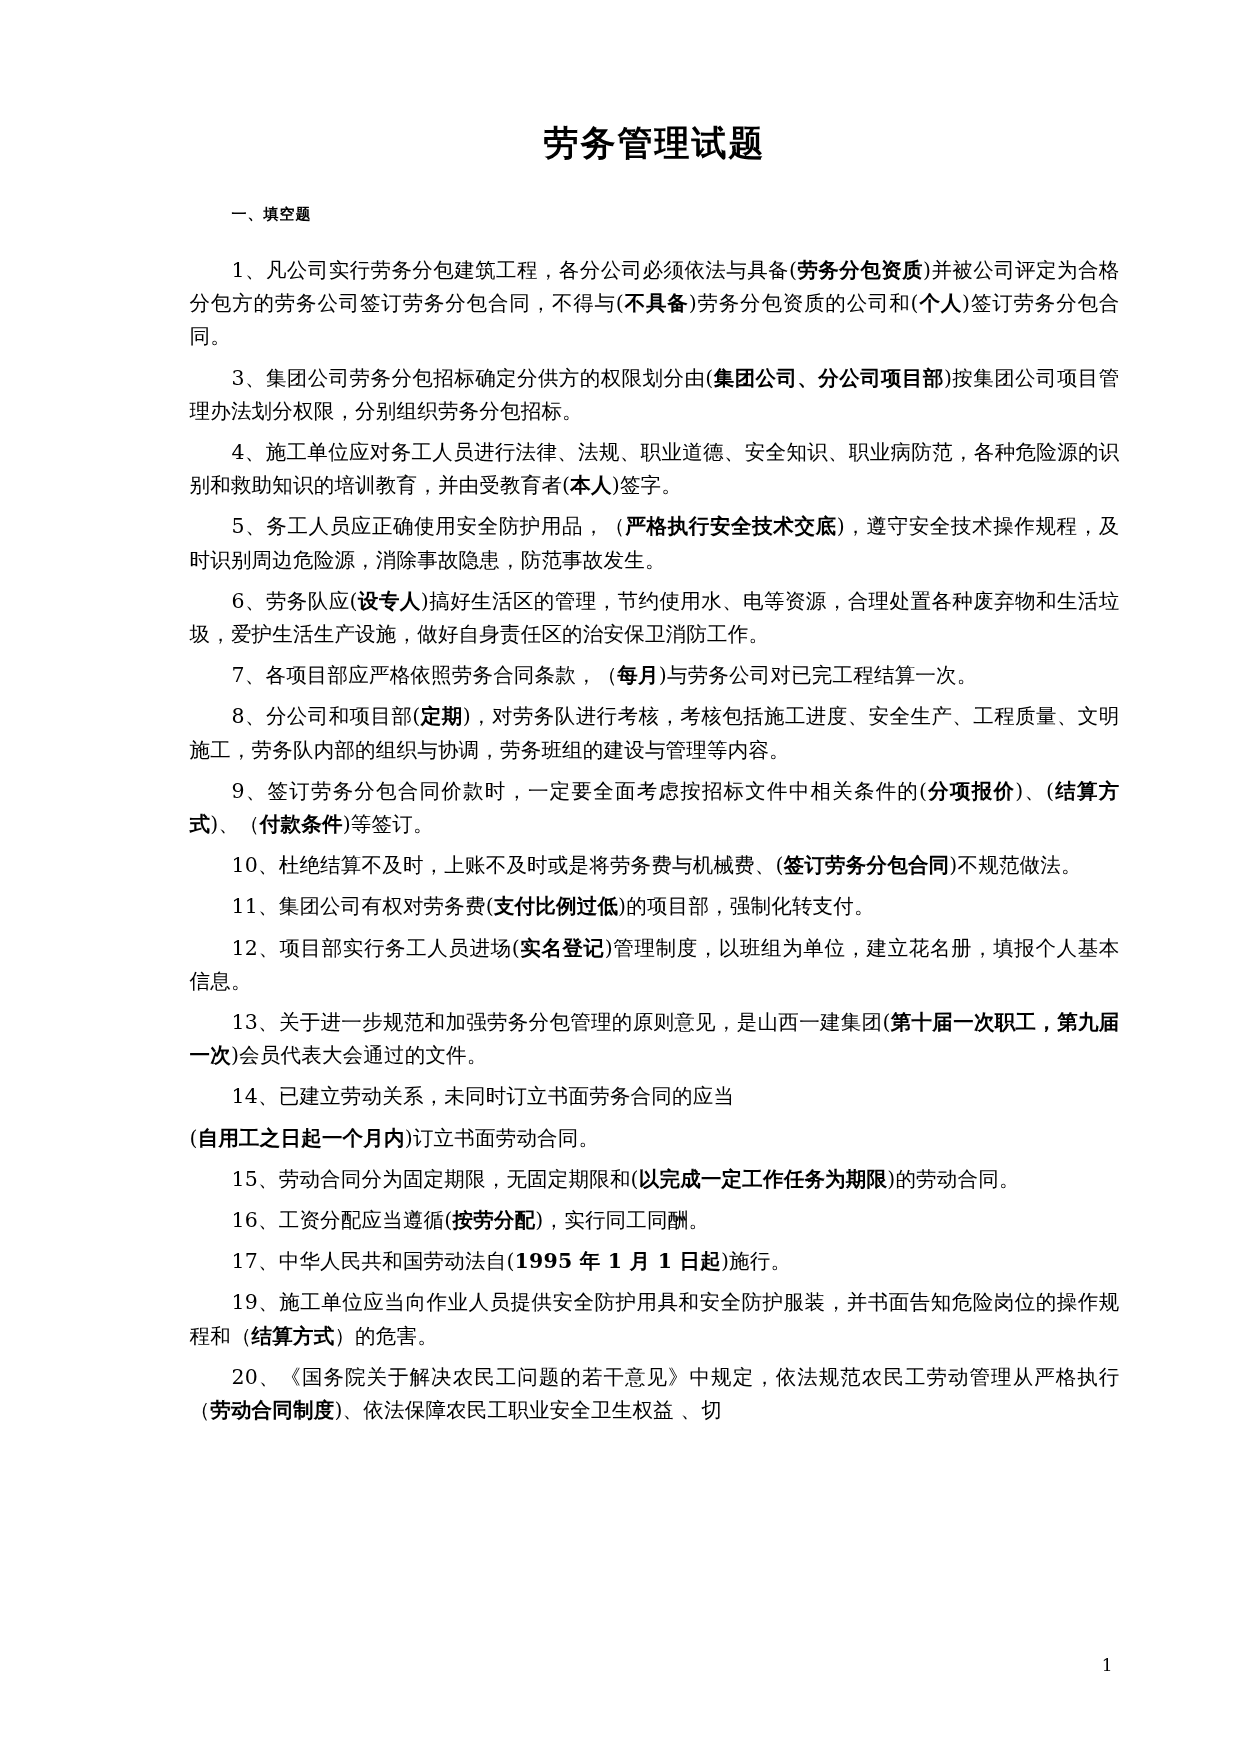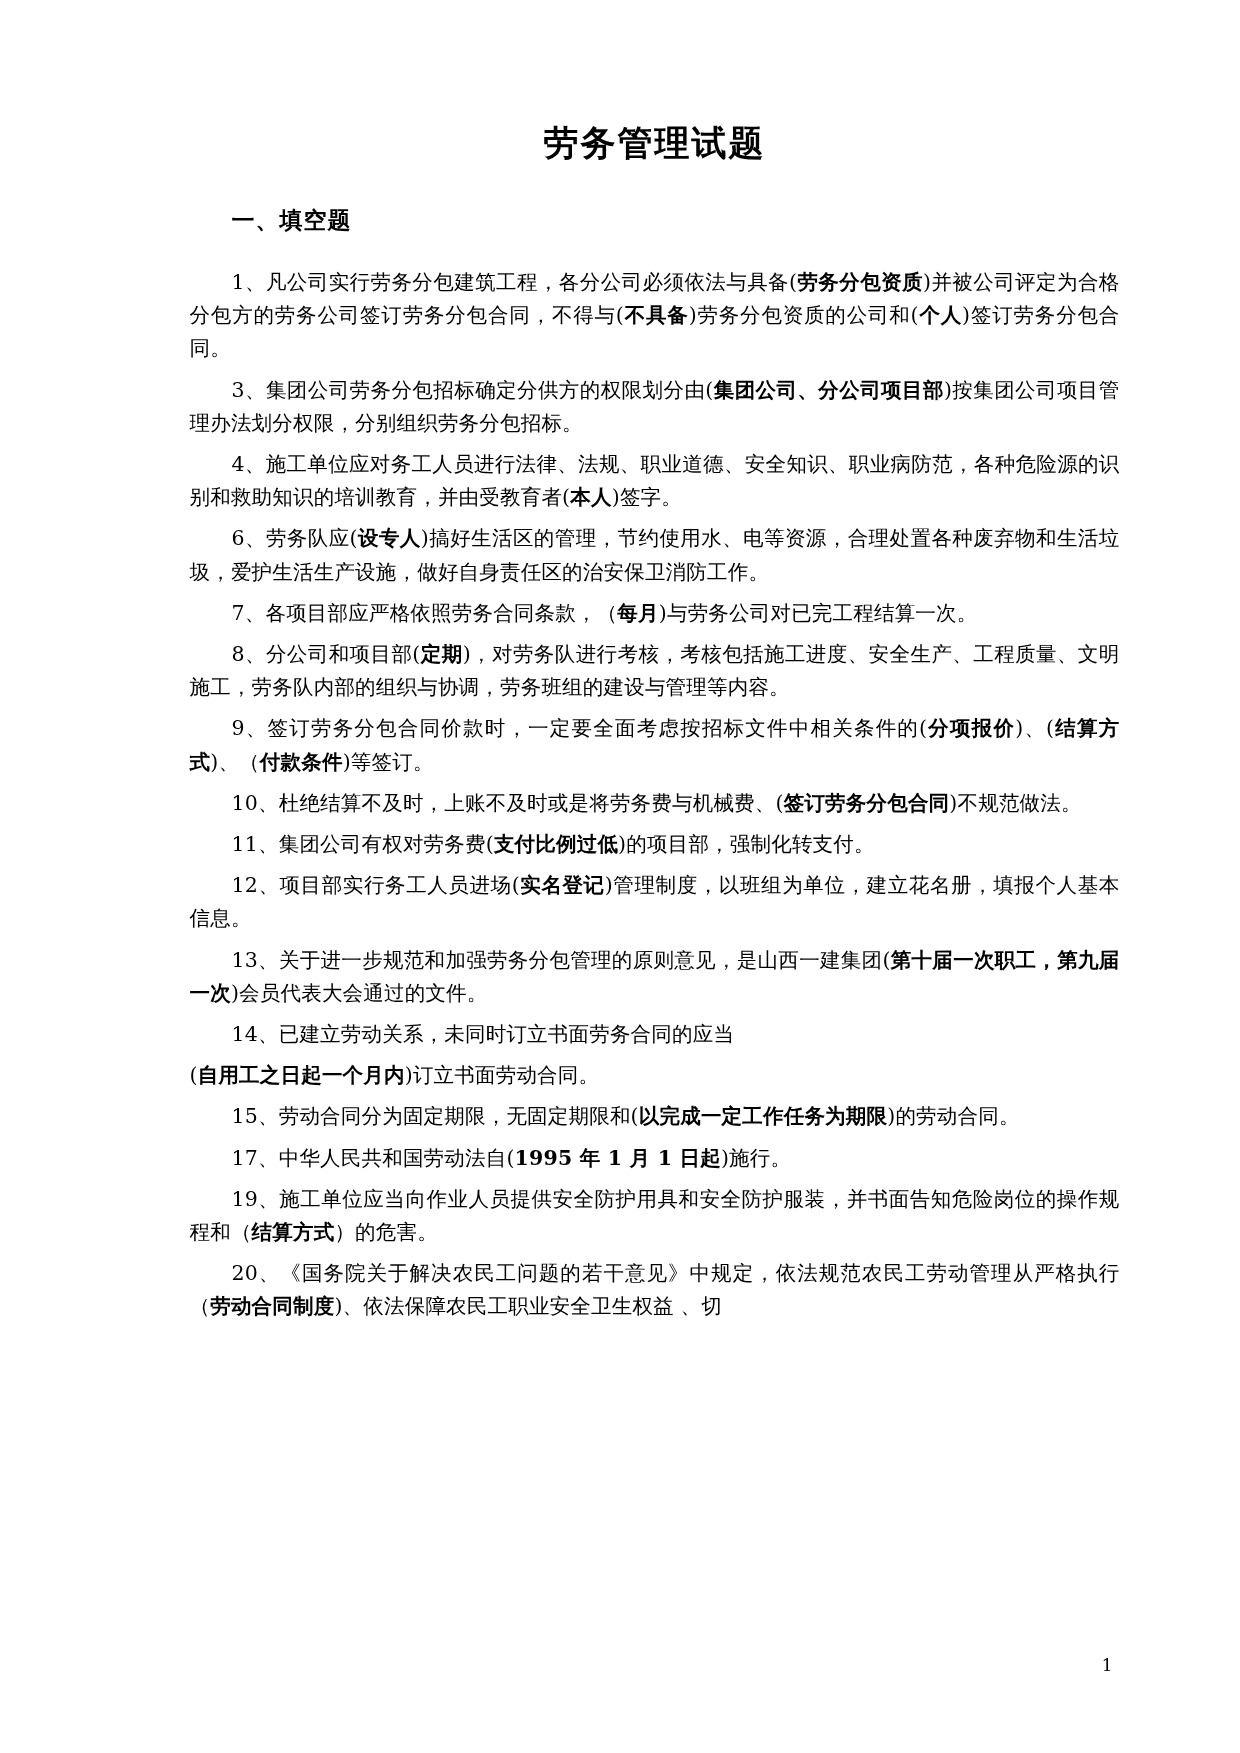--- a/index.html
+++ b/index.html
@@ -27,21 +27,21 @@
   }
   .doc-title {
     text-align: center;
     font-size: 35px;
     font-weight: 700;
     letter-spacing: 2px;
     margin: 0 0 38px 0;
     font-family: "DejaVu Serif", "Liberation Serif", serif;
   }
   .section-title {
-    font-size: 23px;
+    font-size: 15px;
     font-weight: 700;
     margin: 0 0 30px 0;
     padding-left: 42px;
     letter-spacing: 1px;
   }
   .item {
     font-size: 20.5px;
     line-height: 1.62;
     margin: 8px 0 1px 0;
     text-align: justify;
@@ -67,30 +67,32 @@
 <body>
 
 <div class="page">
   <div class="content">
     <h1 class="doc-title">劳务管理试题</h1>
     <h2 class="section-title">一、填空题</h2>
     <div id="question-list">
         <p class="item">1、凡公司实行劳务分包建筑工程，各分公司必须依法与具备(<b>劳务分包资质</b>)并被公司评定为合格分包方的劳务公司签订劳务分包合同，不得与(<b>不具备</b>)劳务分包资质的公司和(<b>个人</b>)签订劳务分包合同。</p>
         <p class="item">3、集团公司劳务分包招标确定分供方的权限划分由(<b>集团公司、分公司项目部</b>)按集团公司项目管理办法划分权限，分别组织劳务分包招标。</p>
         <p class="item">4、施工单位应对务工人员进行法律、法规、职业道德、安全知识、职业病防范，各种危险源的识别和救助知识的培训教育，并由受教育者(<b>本人</b>)签字。</p>
+        <p class="item">5、务工人员应正确使用安全防护用品，（<b>严格执行安全技术交底</b>)，遵守安全技术操作规程，及时识别周边危险源，消除事故隐患，防范事故发生。</p>
         <p class="item">6、劳务队应(<b>设专人</b>)搞好生活区的管理，节约使用水、电等资源，合理处置各种废弃物和生活垃圾，爱护生活生产设施，做好自身责任区的治安保卫消防工作。</p>
         <p class="item">7、各项目部应严格依照劳务合同条款，（<b>每月</b>)与劳务公司对已完工程结算一次。</p>
         <p class="item">8、分公司和项目部(<b>定期</b>)，对劳务队进行考核，考核包括施工进度、安全生产、工程质量、文明施工，劳务队内部的组织与协调，劳务班组的建设与管理等内容。</p>
         <p class="item">9、签订劳务分包合同价款时，一定要全面考虑按招标文件中相关条件的(<b>分项报价</b>)、(<b>结算方式</b>)、（<b>付款条件</b>)等签订。</p>
         <p class="item">10、杜绝结算不及时，上账不及时或是将劳务费与机械费、(<b>签订劳务分包合同</b>)不规范做法。</p>
         <p class="item">11、集团公司有权对劳务费(<b>支付比例过低</b>)的项目部，强制化转支付。</p>
         <p class="item">12、项目部实行务工人员进场(<b>实名登记</b>)管理制度，以班组为单位，建立花名册，填报个人基本信息。</p>
         <p class="item">13、关于进一步规范和加强劳务分包管理的原则意见，是山西一建集团(<b>第十届一次职工，第九届一次</b>)会员代表大会通过的文件。</p>
         <p class="item">14、已建立劳动关系，未同时订立书面劳务合同的应当</p>
         <p class="item no-indent">(<b>自用工之日起一个月内</b>)订立书面劳动合同。</p>
         <p class="item">15、劳动合同分为固定期限，无固定期限和(<b>以完成一定工作任务为期限</b>)的劳动合同。</p>
+        <p class="item">16、工资分配应当遵循(<b>按劳分配</b>)，实行同工同酬。</p>
         <p class="item">17、中华人民共和国劳动法自(<b>1995 年 1 月 1 日起</b>)施行。</p>
         <p class="item">19、施工单位应当向作业人员提供安全防护用具和安全防护服装，并书面告知危险岗位的操作规程和（<b>结算方式</b>）的危害。</p>
         <p class="item">20、《国务院关于解决农民工问题的若干意见》中规定，依法规范农民工劳动管理从严格执行（<b>劳动合同制度</b>)、依法保障农民工职业安全卫生权益 、切</p>
       </div>
   </div>
   <div class="page-number">1</div>
 </div>
 
 </body></html>

